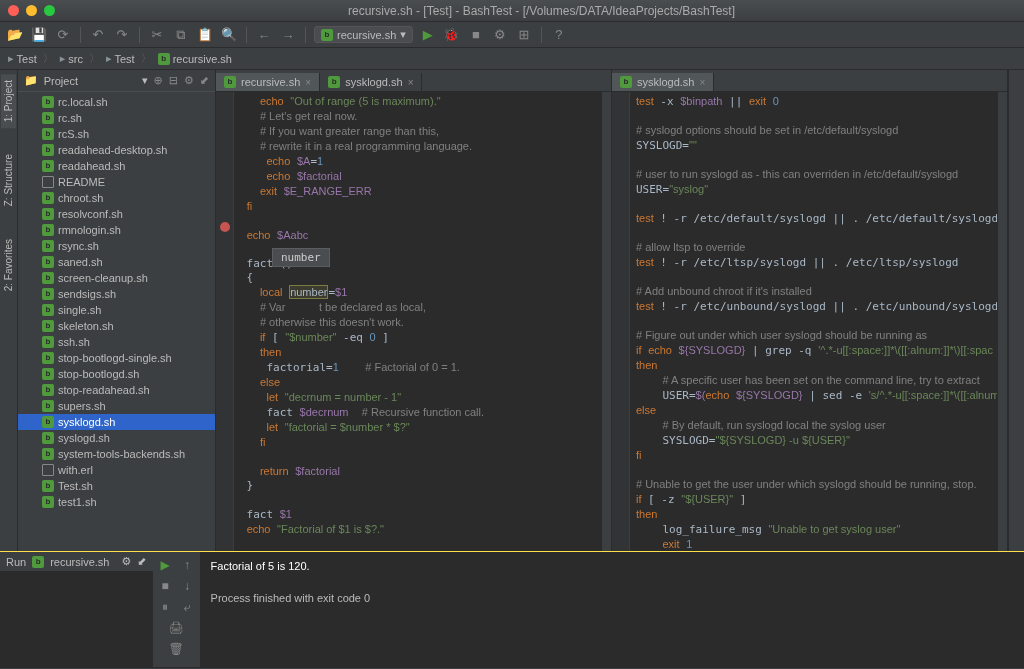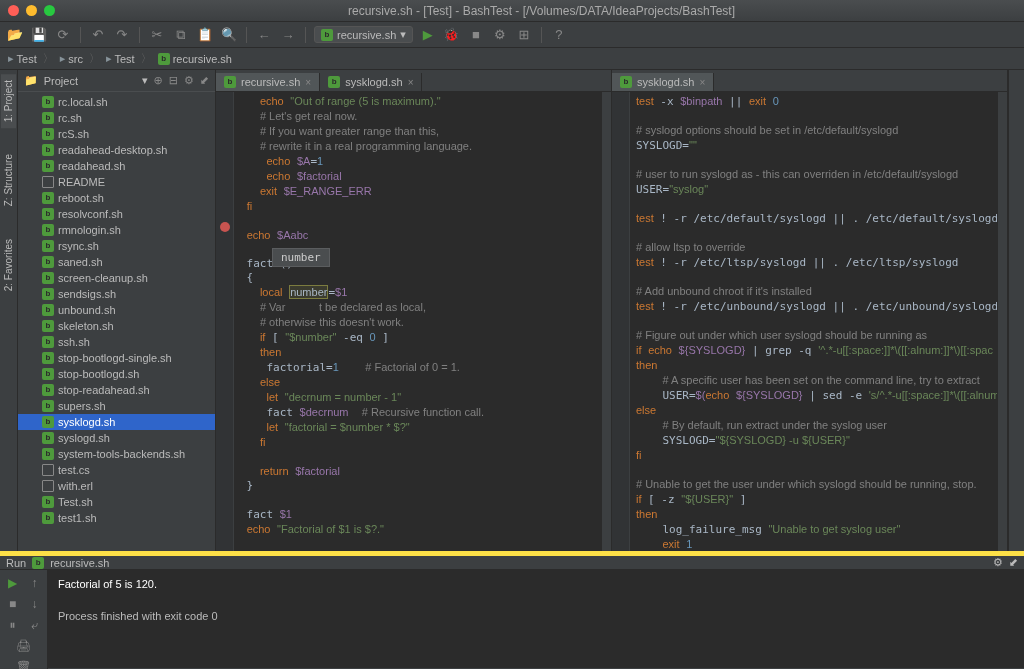--- a/index.html
+++ b/index.html
@@ -41,21 +41,21 @@
 .gutter .bp{width:10px;height:10px;border-radius:50%;background:#c75450;margin:2px auto}
 .code{flex:1;padding:2px 6px;font-family:Menlo,Monaco,monospace;font-size:11px;line-height:14px;color:#a9b7c6;white-space:pre;overflow:hidden}
 .code .kw{color:#cc7832}
 .code .str{color:#6a8759}
 .code .cmt{color:#808080}
 .code .var{color:#9876aa}
 .code .num{color:#6897bb}
 .code .local-hl{border:1px solid #7c7c3f;background:#3b3b2f}
 .tooltip{position:absolute;background:#4a4d4f;border:1px solid #5b5d5f;padding:2px 8px;color:#ccc;font-family:Menlo,monospace;font-size:11px}
 .marker-bar{width:10px;background:#3c3f41;border-left:1px solid #2b2b2b}
-.run-panel{height:116px;background:#2b2b2b;border-top:5px solid #fde047;display:flex;flex-direction:column}
+.run-panel{height:116px;background:#2b2b2b;border-top:1px solid #fde047;display:flex;flex-direction:row}
 .run-header{height:20px;background:#3c3f41;display:flex;align-items:center;padding:0 6px;border-bottom:1px solid #2b2b2b;gap:6px}
 .run-header .rtitle{color:#bbb}
 .run-header .spacer{flex:1}
 .run-body{flex:1;display:flex}
 .run-sidebar{width:48px;background:#3c3f41;display:flex;flex-direction:column;align-items:center;padding:4px 2px;gap:3px;border-right:1px solid #2b2b2b}
 .run-sidebar .rbtn{width:20px;height:18px;display:flex;align-items:center;justify-content:center;color:#888;font-size:12px}
 .run-sidebar .rbtn.green{color:#4e9a3c}
 .run-sidebar .row{display:flex;gap:2px}
 .run-output{flex:1;padding:6px 10px;font-family:Menlo,monospace;font-size:11px;line-height:16px;color:#bbb}
 .run-output .bold{color:#fff;font-weight:normal}
@@ -164,21 +164,21 @@
         <div class="tree-item">
           <span class="sh-icon">b</span>
           <span>readahead.sh</span>
         </div>
         <div class="tree-item">
           <span class="file-icon"></span>
           <span>README</span>
         </div>
         <div class="tree-item">
           <span class="sh-icon">b</span>
-          <span>reboot.sh</span>
+          <span>chroot.sh</span>
         </div>
         <div class="tree-item">
           <span class="sh-icon">b</span>
           <span>resolvconf.sh</span>
         </div>
         <div class="tree-item">
           <span class="sh-icon">b</span>
           <span>rmnologin.sh</span>
         </div>
         <div class="tree-item">
@@ -192,21 +192,21 @@
         <div class="tree-item">
           <span class="sh-icon">b</span>
           <span>screen-cleanup.sh</span>
         </div>
         <div class="tree-item">
           <span class="sh-icon">b</span>
           <span>sendsigs.sh</span>
         </div>
         <div class="tree-item">
           <span class="sh-icon">b</span>
-          <span>unbound.sh</span>
+          <span>single.sh</span>
         </div>
         <div class="tree-item">
           <span class="sh-icon">b</span>
           <span>skeleton.sh</span>
         </div>
         <div class="tree-item">
           <span class="sh-icon">b</span>
           <span>ssh.sh</span>
         </div>
         <div class="tree-item">
@@ -229,24 +229,20 @@
           <span class="sh-icon">b</span>
           <span>sysklogd.sh</span>
         </div>
         <div class="tree-item">
           <span class="sh-icon">b</span>
           <span>syslogd.sh</span>
         </div>
         <div class="tree-item">
           <span class="sh-icon">b</span>
           <span>system-tools-backends.sh</span>
-        </div>
-        <div class="tree-item">
-          <span class="file-icon"></span>
-          <span>test.cs</span>
         </div>
         <div class="tree-item">
           <span class="file-icon"></span>
           <span>with.erl</span>
         </div>
         <div class="tree-item">
           <span class="sh-icon">b</span>
           <span>Test.sh</span>
         </div>
         <div class="tree-item">
@@ -337,21 +333,21 @@
 
 <span class="cmt"># Add unbound chroot if it's installed</span>
 <span class="kw">test</span> ! -r /etc/unbound/syslogd || . /etc/unbound/syslogd
 
 <span class="cmt"># Figure out under which user syslogd should be running as</span>
 <span class="kw">if</span> <span class="kw">echo</span> <span class="var">${SYSLOGD}</span> | grep -q <span class="str">'^.*-u[[:space:]]*\([[:alnum:]]*\)[[:spac</span>
 <span class="kw">then</span>
     <span class="cmt"># A specific user has been set on the command line, try to extract</span>
     USER=<span class="var">$(</span><span class="kw">echo</span> <span class="var">${SYSLOGD}</span> | sed -e <span class="str">'s/^.*-u[[:space:]]*\([[:alnum:]]*</span>
 <span class="kw">else</span>
-    <span class="cmt"># By default, run extract under the syslog user</span>
+    <span class="cmt"># By default, run syslogd local the syslog user</span>
     SYSLOGD=<span class="str">"${SYSLOGD} -u ${USER}"</span>
 <span class="kw">fi</span>
 
 <span class="cmt"># Unable to get the user under which syslogd should be running, stop.</span>
 <span class="kw">if</span> [ -z <span class="str">"${USER}"</span> ]
 <span class="kw">then</span>
     log_failure_msg <span class="str">"Unable to get syslog user"</span>
     <span class="kw">exit</span> <span class="num">1</span>
 
 

